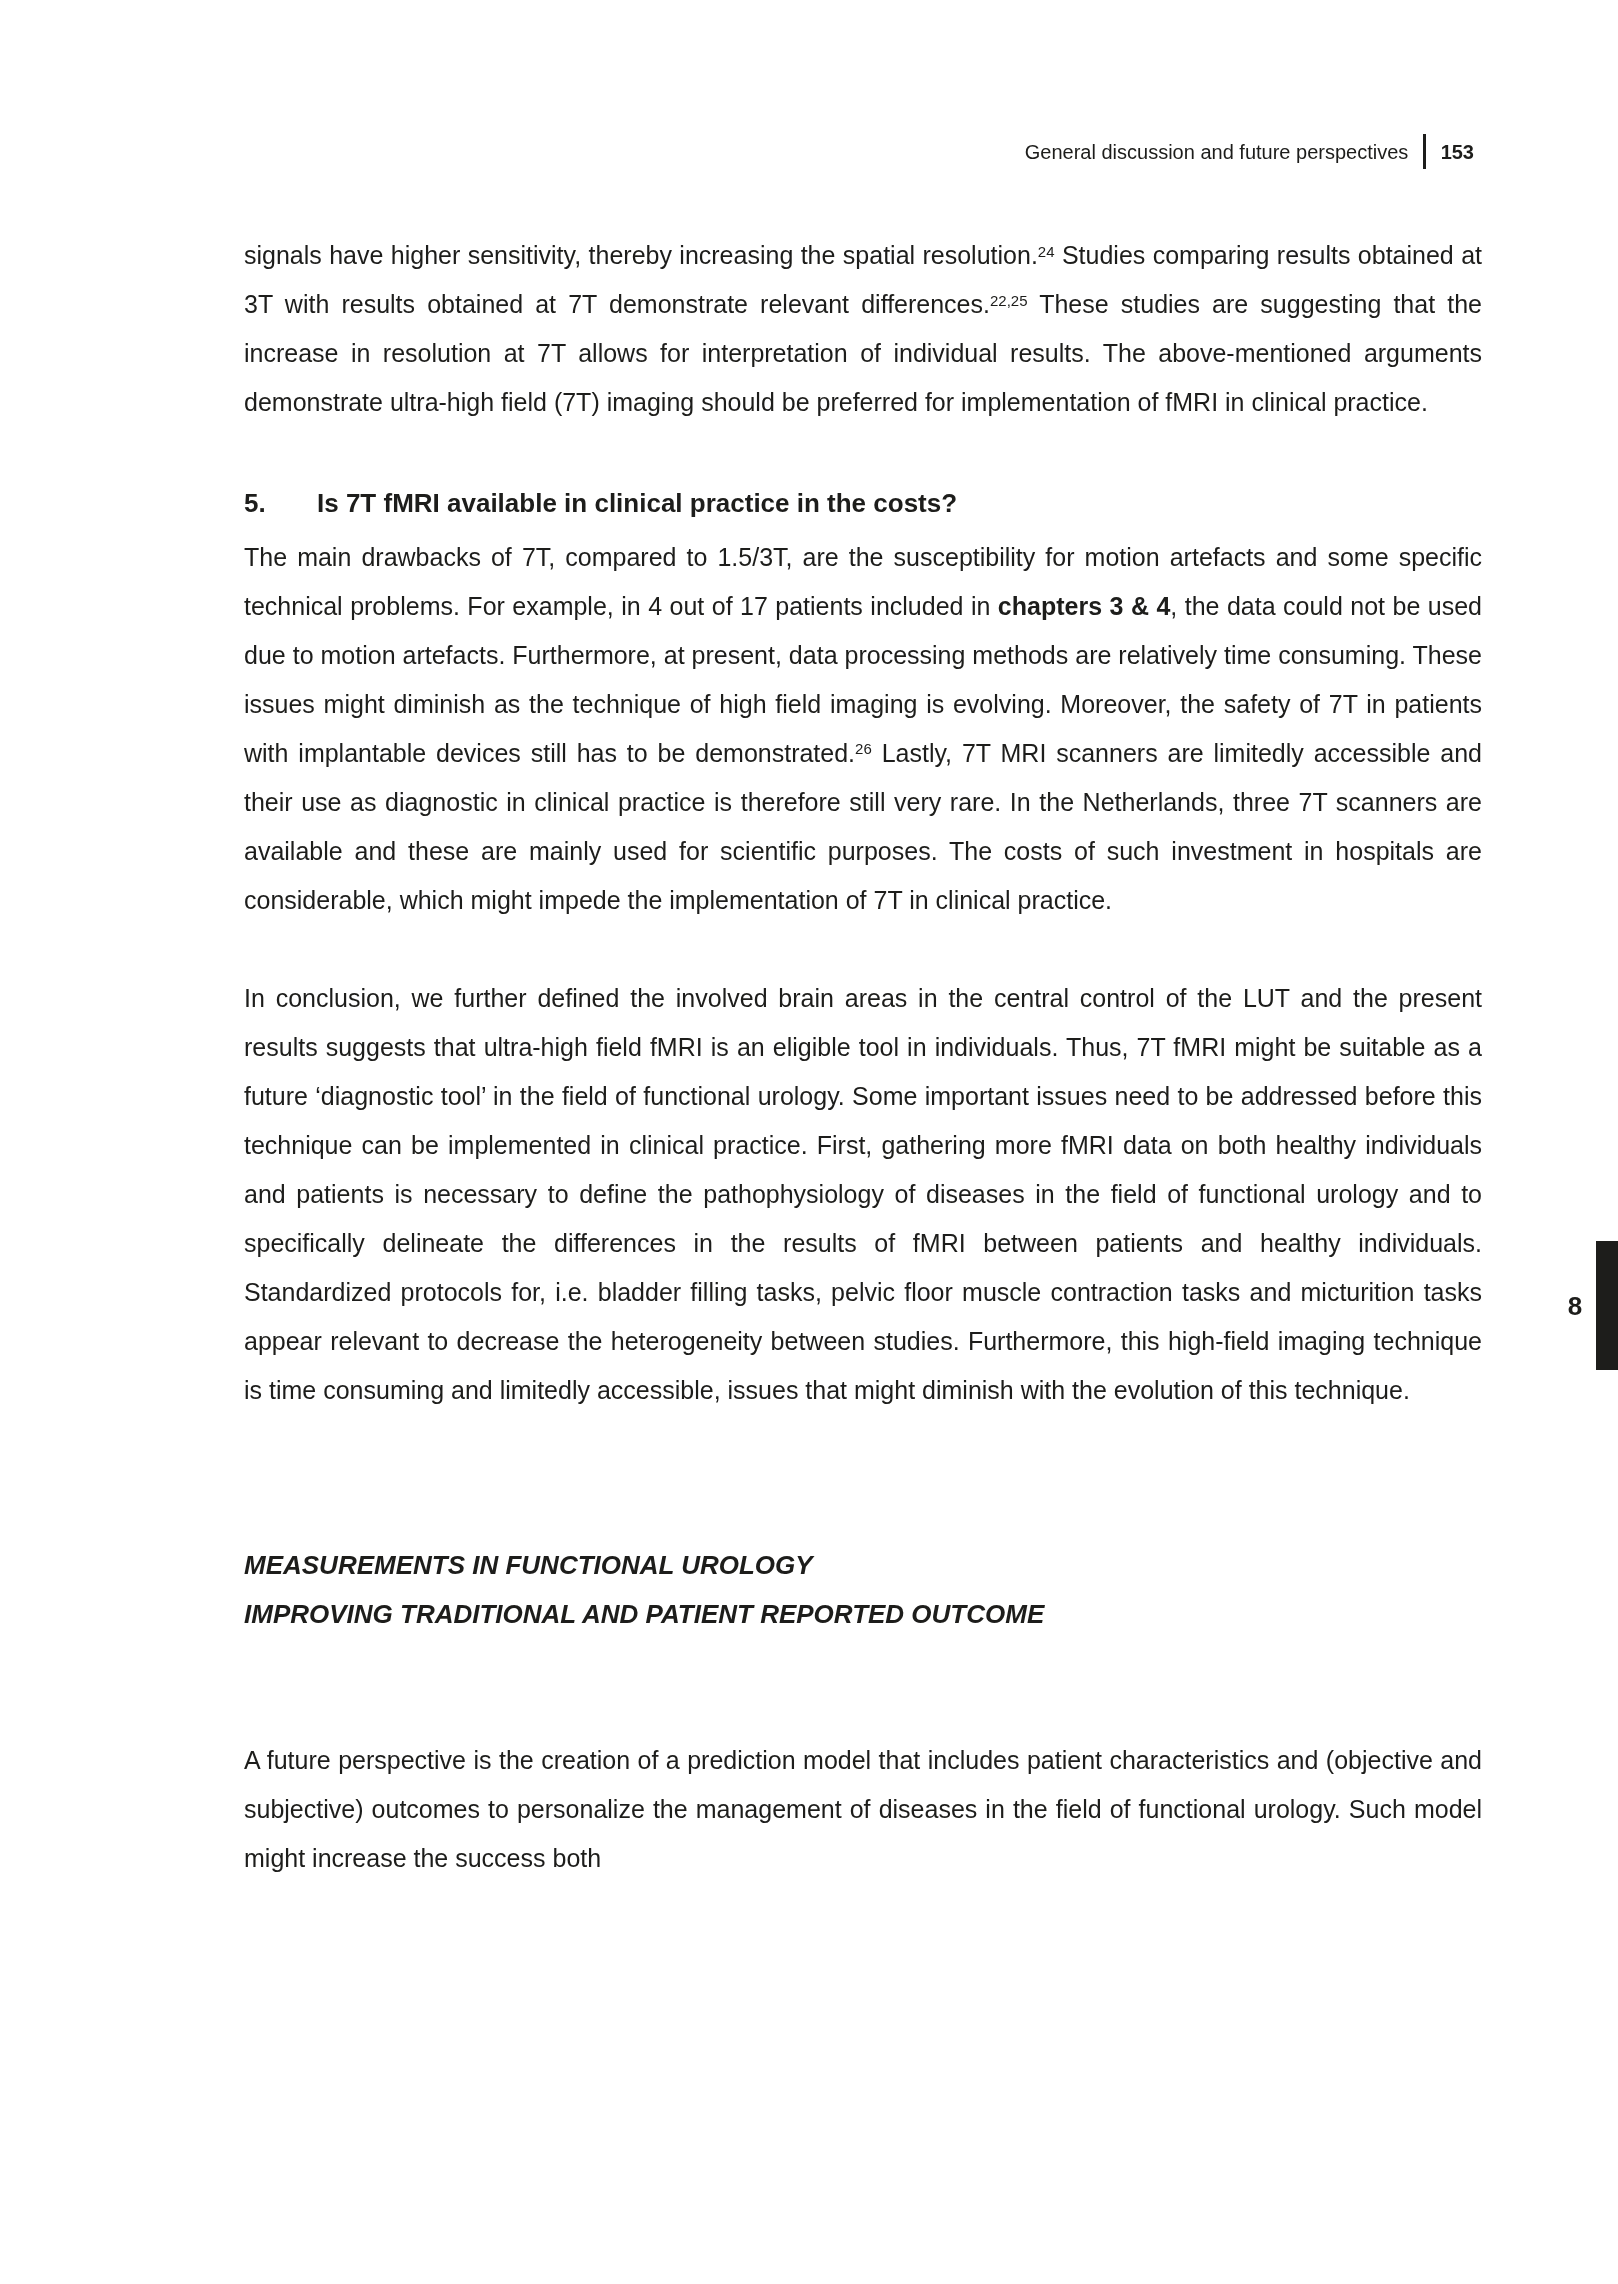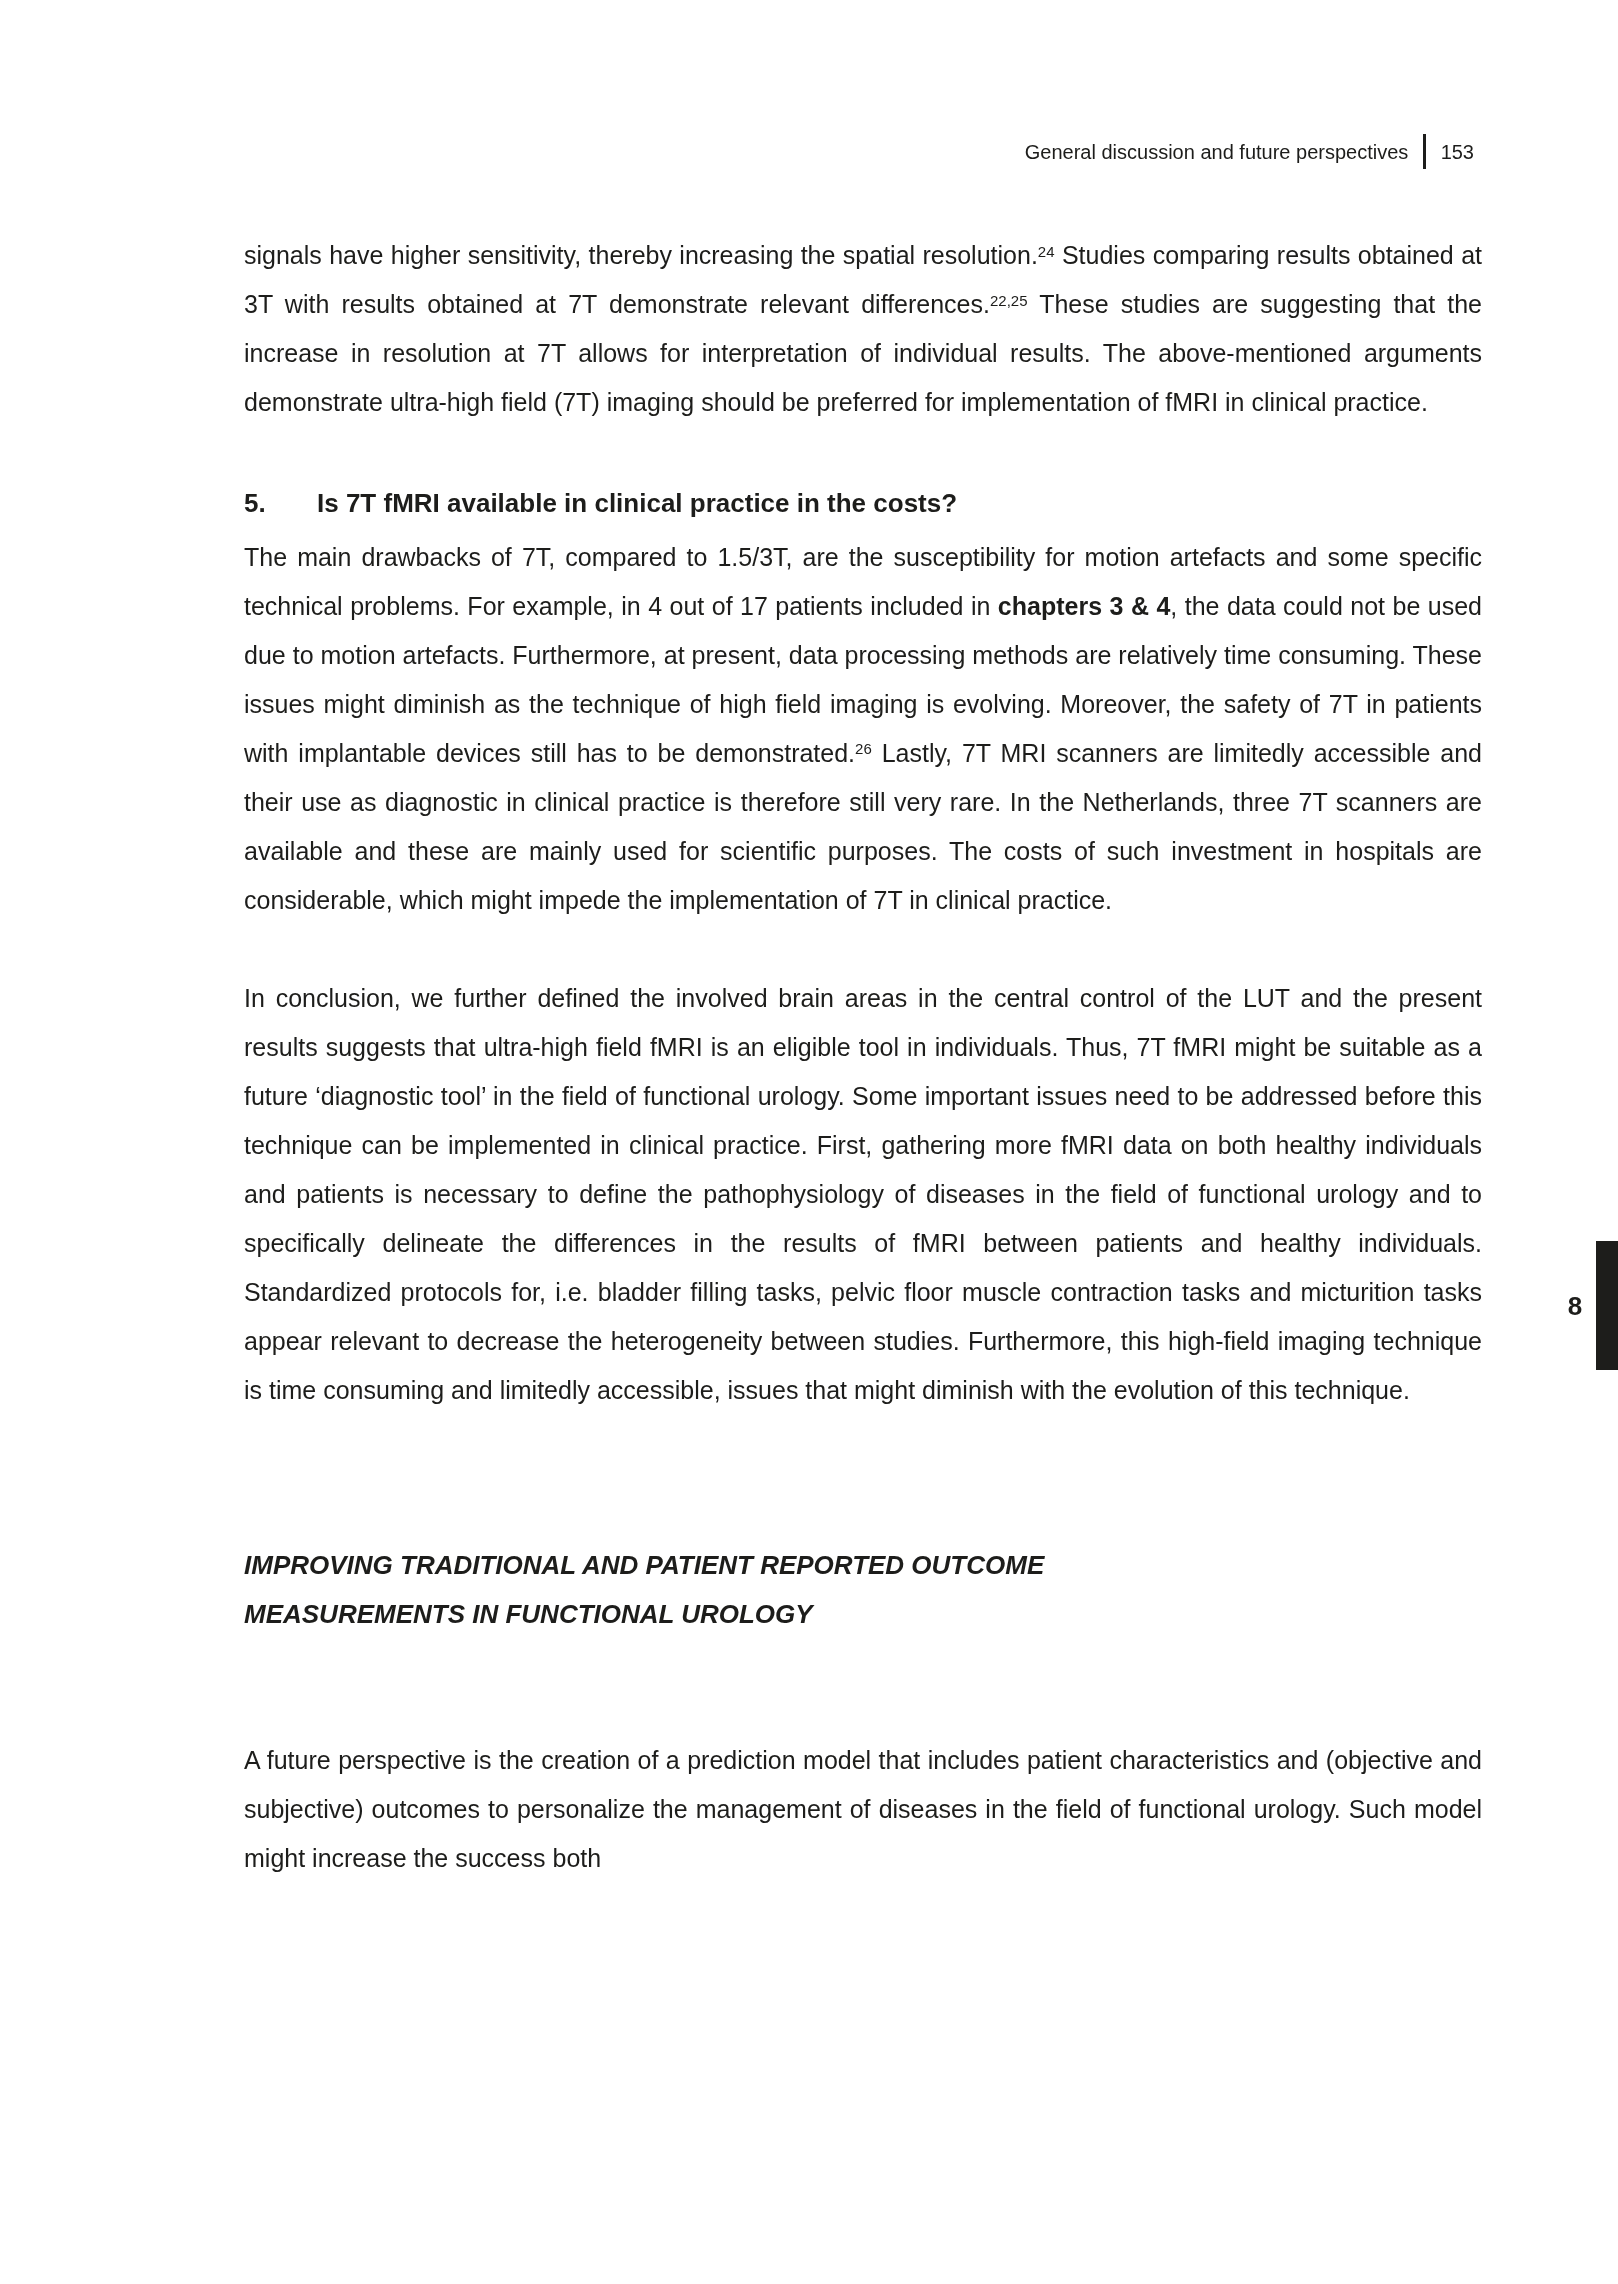--- a/index.html
+++ b/index.html
@@ -24,21 +24,21 @@
     font-size: 20px;
     line-height: 1.2;
   }
   .running-title { margin-right: 15px; }
   .header-divider {
     width: 2.3px;
     height: 35px;
     background: #1d1d1b;
     margin-right: 15px;
   }
-  .page-number { font-weight: normal; }
+  .page-number { font-weight: bold; }
 
   
   .content {
     position: absolute;
     top: 231px;
     left: 244px;
     width: 1238px;
     font-size: 25px;
     line-height: 49px;
     text-align: justify;
@@ -119,22 +119,22 @@
 
     <h2 class="section-heading">
       <span class="section-number">5.</span><span class="section-title">Is 7T fMRI available in clinical practice in the costs?</span>
     </h2>
 
     <p class="body-para">The main drawbacks of 7T, compared to 1.5/3T, are the susceptibility for motion artefacts and some specific technical problems. For example, in 4 out of 17 patients included in <strong>chapters 3 &amp; 4</strong>, the data could not be used due to motion artefacts. Furthermore, at present, data processing methods are relatively time consuming. These issues might diminish as the technique of high field imaging is evolving. Moreover, the safety of 7T in patients with implantable devices still has to be demonstrated.<sup>26</sup> Lastly, 7T MRI scanners are limitedly accessible and their use as diagnostic in clinical practice is therefore still very rare. In the Netherlands, three 7T scanners are available and these are mainly used for scientific purposes. The costs of such investment in hospitals are considerable, which might impede the implementation of 7T in clinical practice.</p>
 
     <p class="body-para para-gap">In conclusion, we further defined the involved brain areas in the central control of the LUT and the present results suggests that ultra-high field fMRI is an eligible tool in individuals. Thus, 7T fMRI might be suitable as a future ‘diagnostic tool’ in the field of functional urology. Some important issues need to be addressed before this technique can be implemented in clinical practice. First, gathering more fMRI data on both healthy individuals and patients is necessary to define the pathophysiology of diseases in the field of functional urology and to specifically delineate the differences in the results of fMRI between patients and healthy individuals. Standardized protocols for, i.e. bladder filling tasks, pelvic floor muscle contraction tasks and micturition tasks appear relevant to decrease the heterogeneity between studies. Furthermore, this high-field imaging technique is time consuming and limitedly accessible, issues that might diminish with the evolution of this technique.</p>
 
     <h3 class="major-heading">
+      <span class="major-heading-line">MEASUREMENTS IN FUNCTIONAL UROLOGY</span>
       <span class="major-heading-line">IMPROVING TRADITIONAL AND PATIENT REPORTED OUTCOME</span>
-      <span class="major-heading-line">MEASUREMENTS IN FUNCTIONAL UROLOGY</span>
     </h3>
 
     <p class="body-para">A future perspective is the creation of a prediction model that includes patient characteristics and (objective and subjective) outcomes to personalize the management of diseases in the field of functional urology. Such model might increase the success both</p>
 
   </main>
 
   <aside class="chapter-marker">
     <span class="chapter-number">8</span>
     <span class="chapter-tab-bar"></span>
   </aside>

